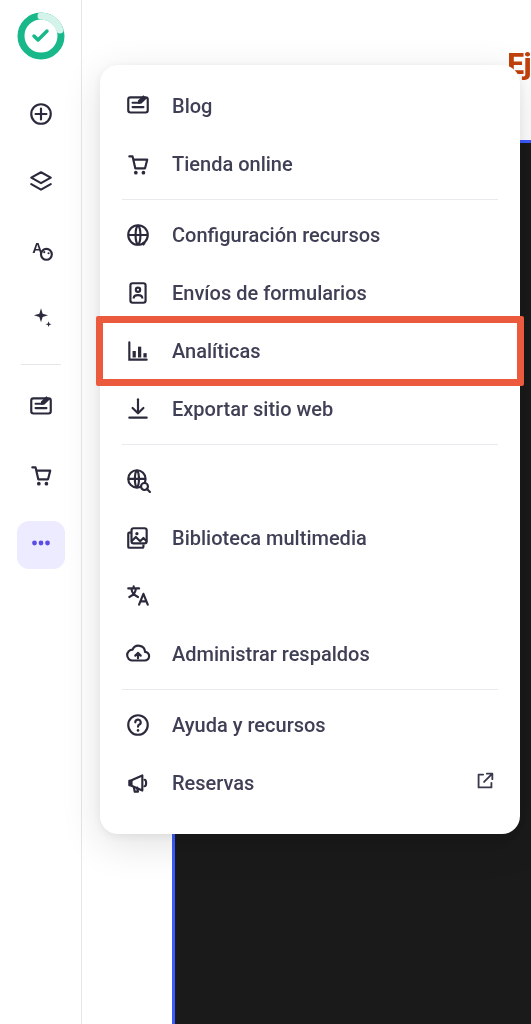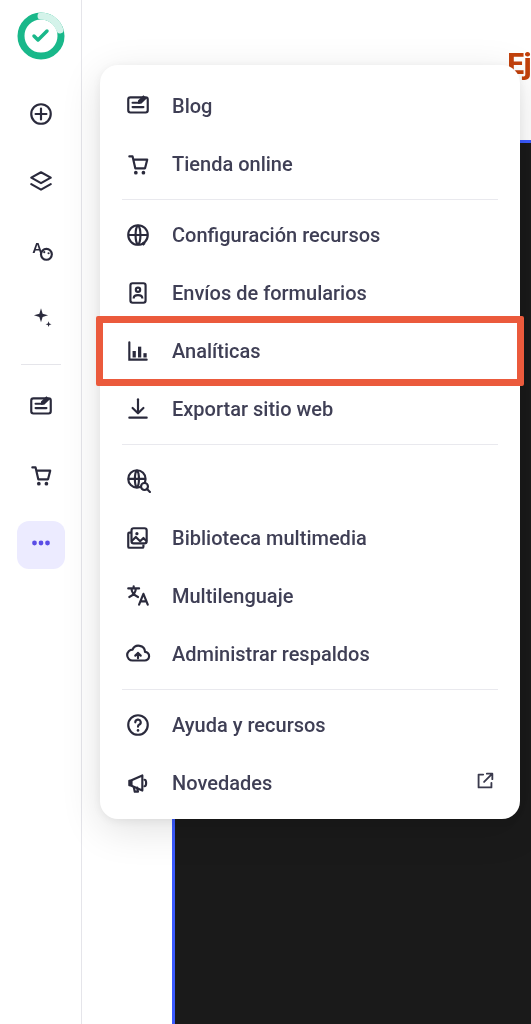--- a/index.html
+++ b/index.html
@@ -81,21 +81,21 @@
 
   
   .menu-panel {
     position: absolute;
     left: 100px;
     top: 65px;
     width: 420px;
     background: #fff;
     border-radius: 18px;
     box-shadow: 0 10px 40px rgba(0,0,0,0.12), 0 2px 8px rgba(0,0,0,0.06);
-    padding: 12px 0 7px;
+    padding: 12px 0 22px;
   }
   .menu-item {
     display: flex;
     align-items: center;
     height: 58px;
     padding: 0 24px;
     cursor: pointer;
     color: #3a3a4d;
     position: relative;
   }
@@ -372,21 +372,20 @@
         </svg>
       </span>
     <span class="mi-label">Biblioteca multimedia</span>
   </div>
   <div class="menu-item">
     <span class="mi-icon">
         <svg viewBox="0 0 24 24">
           <use href="#i-translate"></use>
         </svg>
       </span>
-    <span class="mi-label">Multilenguaje</span>
   </div>
   <div class="menu-item">
     <span class="mi-icon">
         <svg viewBox="0 0 24 24">
           <use href="#i-cloud"></use>
         </svg>
       </span>
     <span class="mi-label">Administrar respaldos</span>
   </div>
 
@@ -399,21 +398,21 @@
         </svg>
       </span>
     <span class="mi-label">Ayuda y recursos</span>
   </div>
   <div class="menu-item">
     <span class="mi-icon">
         <svg viewBox="0 0 24 24">
           <use href="#i-megaphone"></use>
         </svg>
       </span>
-    <span class="mi-label">Novedades</span>
+    <span class="mi-label">Reservas</span>
     <span class="mi-trailing"><svg viewBox="0 0 24 24">
           <use href="#i-external"></use>
         </svg></span>
   </div>
 
 </div>
 
 <div class="highlight-box" id="hl" style="left: 96px; top: 316px; width: 428px; height: 70px;"></div>
 
 </body></html>

